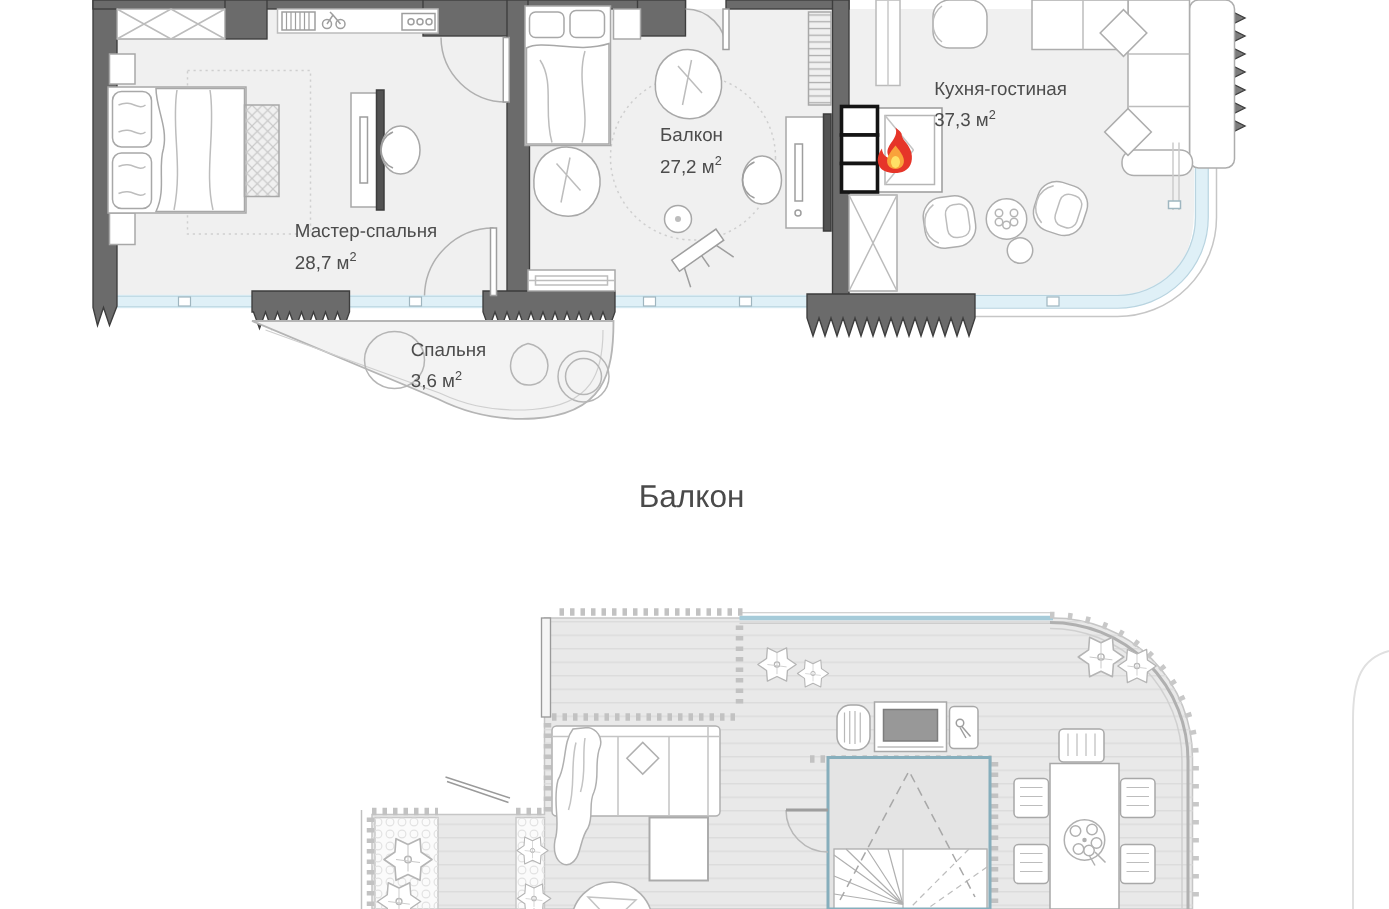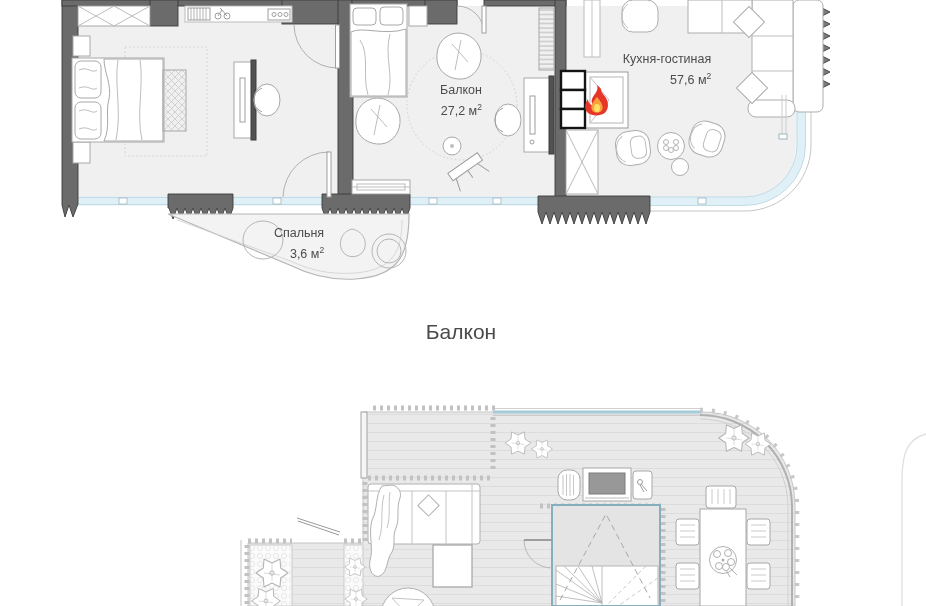--- a/index.html
+++ b/index.html
@@ -1,19 +1,19 @@
 <!DOCTYPE html>
 <html><head>
 <meta charset="utf-8">
 <style>
   html,body{margin:0;padding:0;background:#fff;}
   .stage{position:relative;width:926px;height:606px;background:#fff;overflow:hidden;
          font-family:"Liberation Sans",sans-serif;}
   .stage svg{position:absolute;left:0;top:0;}
-  .plan-label{position:absolute;transform:translateX(-50%);text-align:right;
+  .plan-label{position:absolute;transform:translateX(-50%);text-align:left;
               color:#4c4c4c;font-size:12.5px;line-height:17px;white-space:nowrap;}
   .plan-label sup{font-size:8.5px;}
   .terrace-title{position:absolute;transform:translateX(-50%);color:#4a4a4a;
                  font-size:21px;line-height:26px;white-space:nowrap;}
 </style>
 </head>
 <body>
 
 <div class="stage">
 
@@ -359,29 +359,33 @@
             <circle cx="726" cy="567" r="3.5"></circle>
         <circle cx="723" cy="560" r="1.5" fill="#b0b0b0" stroke="none"></circle>
         <path d="M 730,568 L 737,575 M 726,570 L 730,577"></path>
       </g>
     </g>
 
     <path d="M 926,434 C 908,439 902,452 902,480 L 902,606" fill="none" stroke="#e0e0e0" stroke-width="1.3"></path>
   </g>
 </svg>
 
+<div class="plan-label" style="left:244px;top:146px">
+  <div>Мастер-спальня</div>
+  <div><span>28,7 м</span><sup>2</sup></div>
+</div>
 
 <div class="plan-label" style="left:461px;top:82px">
   <div>Балкон</div>
   <div><span>27,2 м</span><sup>2</sup></div>
 </div>
 
 <div class="plan-label" style="left:667px;top:51px">
   <div>Кухня-гостиная</div>
-  <div><span>57,6 м</span><sup>2</sup></div>
+  <div><span>37,3 м</span><sup>2</sup></div>
 </div>
 
 <div class="plan-label" style="left:299px;top:225px">
   <div>Спальня</div>
   <div><span>3,6 м</span><sup>2</sup></div>
 </div>
 
 <div class="terrace-title" style="left:461px;top:319px">Балкон</div>
 
 </div>

